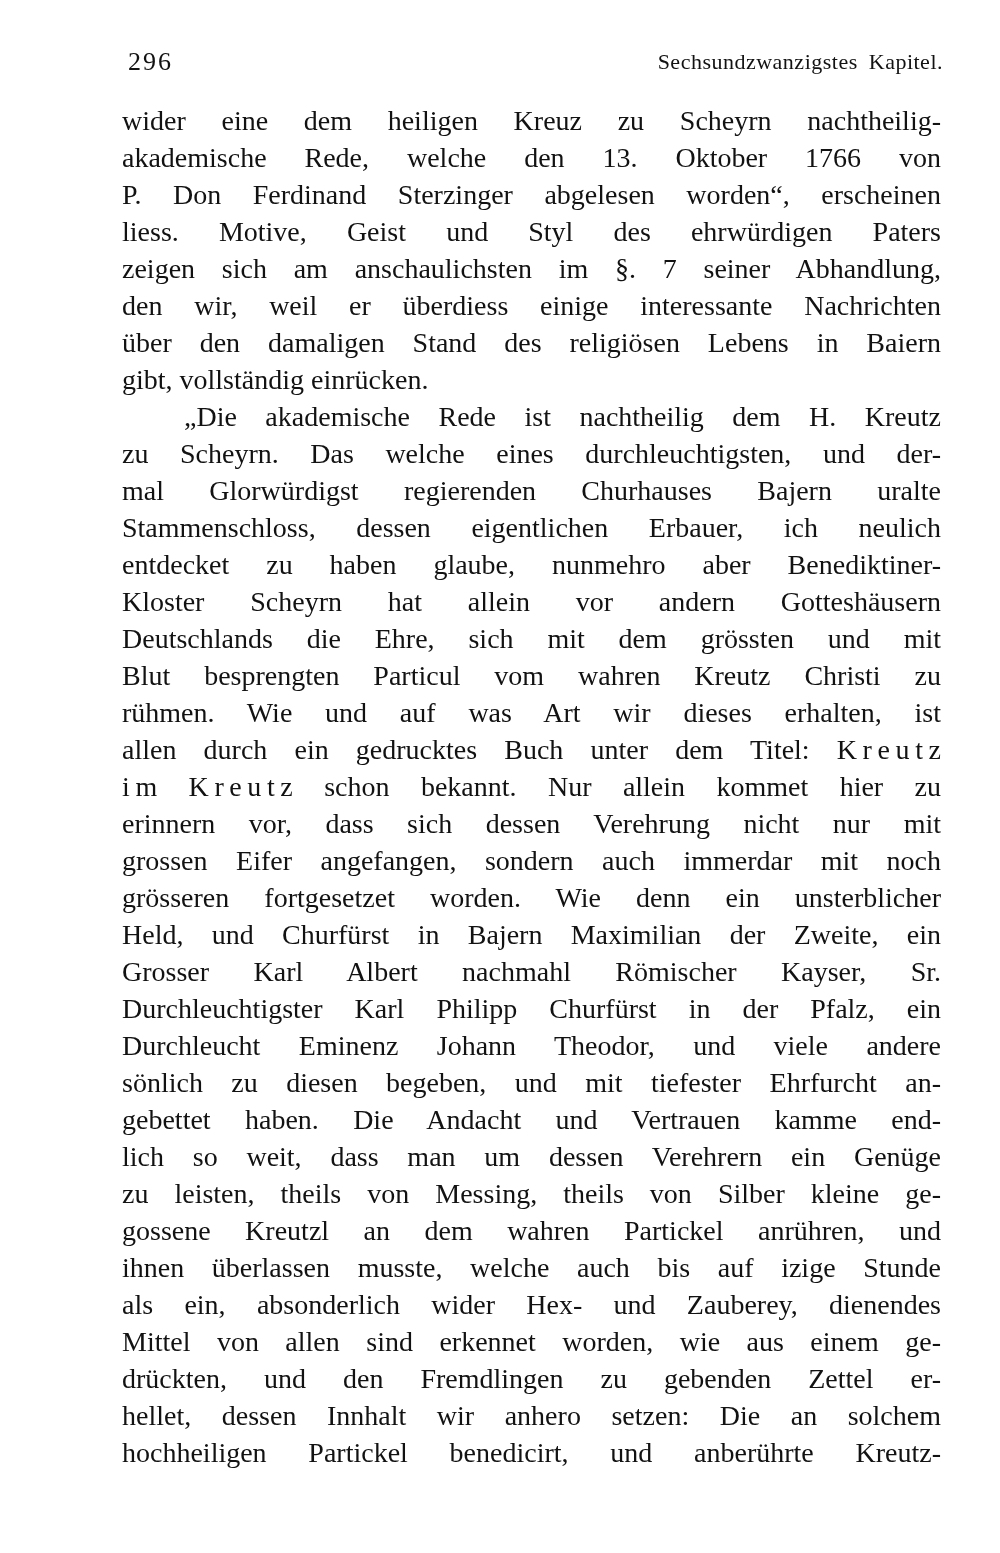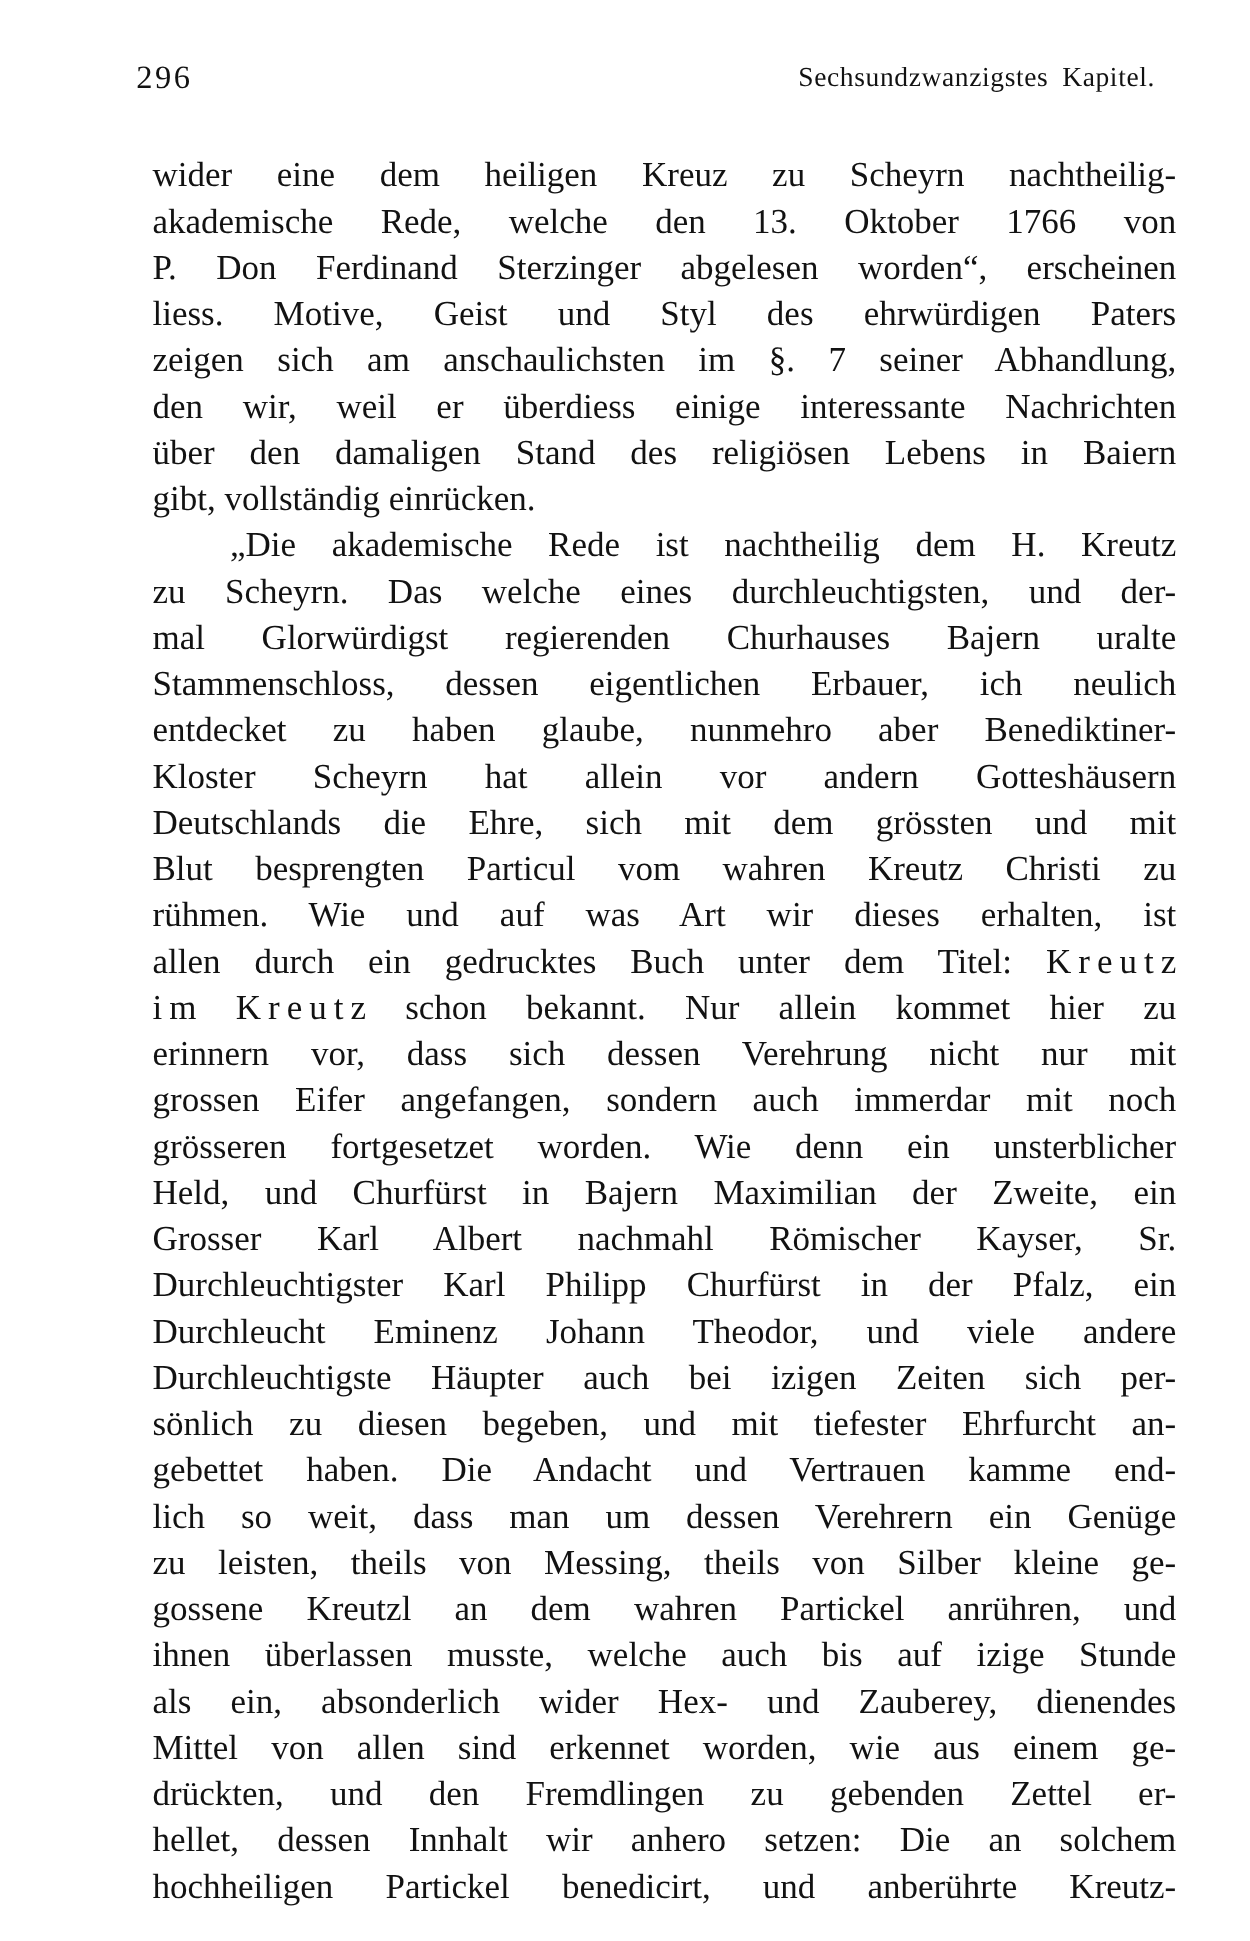--- a/index.html
+++ b/index.html
@@ -11,21 +11,21 @@
     position: relative;
     width: 1000px;
     height: 1553px;
     background: var(--paper, #ffffff);
     overflow: hidden;
     font-family: "Liberation Serif", "DejaVu Serif", serif;
     color: var(--ink, #121212);
   }
   .header {
     position: absolute;
-    left: 105px;
+    left: 124px;
     top: 46px;
     width: 819px;
     height: 34px;
   }
   .pagenum {
     position: absolute;
     left: 4px;
     top: 1px;
     font-size: 26px;
     letter-spacing: 2px;
@@ -36,21 +36,20 @@
     font-size: 22px;
     letter-spacing: 0.5px;
     word-spacing: 5px;
     padding-top: 3px;
   }
   .textblock {
     position: absolute;
     left: 122px;
     top: 102px;
     width: 819px;
-    margin-top: 20px;
   }
   .line {
     font-size: 28px;
     line-height: 37px;
     text-align: justify;
     text-align-last: justify;
     white-space: normal;
   }
   .line.lastline {
     text-align-last: left;
@@ -89,21 +88,20 @@
     <div class="line">rühmen.  Wie und auf was Art wir dieses erhalten, ist</div>
     <div class="line">allen durch ein gedrucktes Buch unter dem Titel: K r e u t z</div>
     <div class="line">i m K r e u t z schon bekannt.  Nur allein kommet hier zu</div>
     <div class="line">erinnern vor, dass sich dessen Verehrung nicht nur mit</div>
     <div class="line">grossen Eifer angefangen, sondern auch immerdar mit noch</div>
     <div class="line">grösseren fortgesetzet worden.  Wie denn ein unsterblicher</div>
     <div class="line">Held, und Churfürst in Bajern Maximilian der Zweite, ein</div>
     <div class="line">Grosser Karl Albert nachmahl Römischer Kayser, Sr.</div>
     <div class="line">Durchleuchtigster Karl Philipp Churfürst in der Pfalz, ein</div>
     <div class="line">Durchleucht Eminenz Johann Theodor, und viele andere</div>
-    <div class="line">Durchleuchtigste Häupter auch bei izigen Zeiten sich per-</div>
     <div class="line">sönlich zu diesen begeben, und mit tiefester Ehrfurcht an-</div>
     <div class="line">gebettet haben.  Die Andacht und Vertrauen kamme end-</div>
     <div class="line">lich so weit, dass man um dessen Verehrern ein Genüge</div>
     <div class="line">zu leisten, theils von Messing, theils von Silber kleine ge-</div>
     <div class="line">gossene Kreutzl an dem wahren Partickel anrühren, und</div>
     <div class="line">ihnen überlassen musste, welche auch bis auf izige Stunde</div>
     <div class="line">als ein, absonderlich wider Hex- und Zauberey, dienendes</div>
     <div class="line">Mittel von allen sind erkennet worden, wie aus einem ge-</div>
     <div class="line">drückten, und den Fremdlingen zu gebenden Zettel er-</div>
     <div class="line">hellet, dessen Innhalt wir anhero setzen:  Die an solchem</div>

